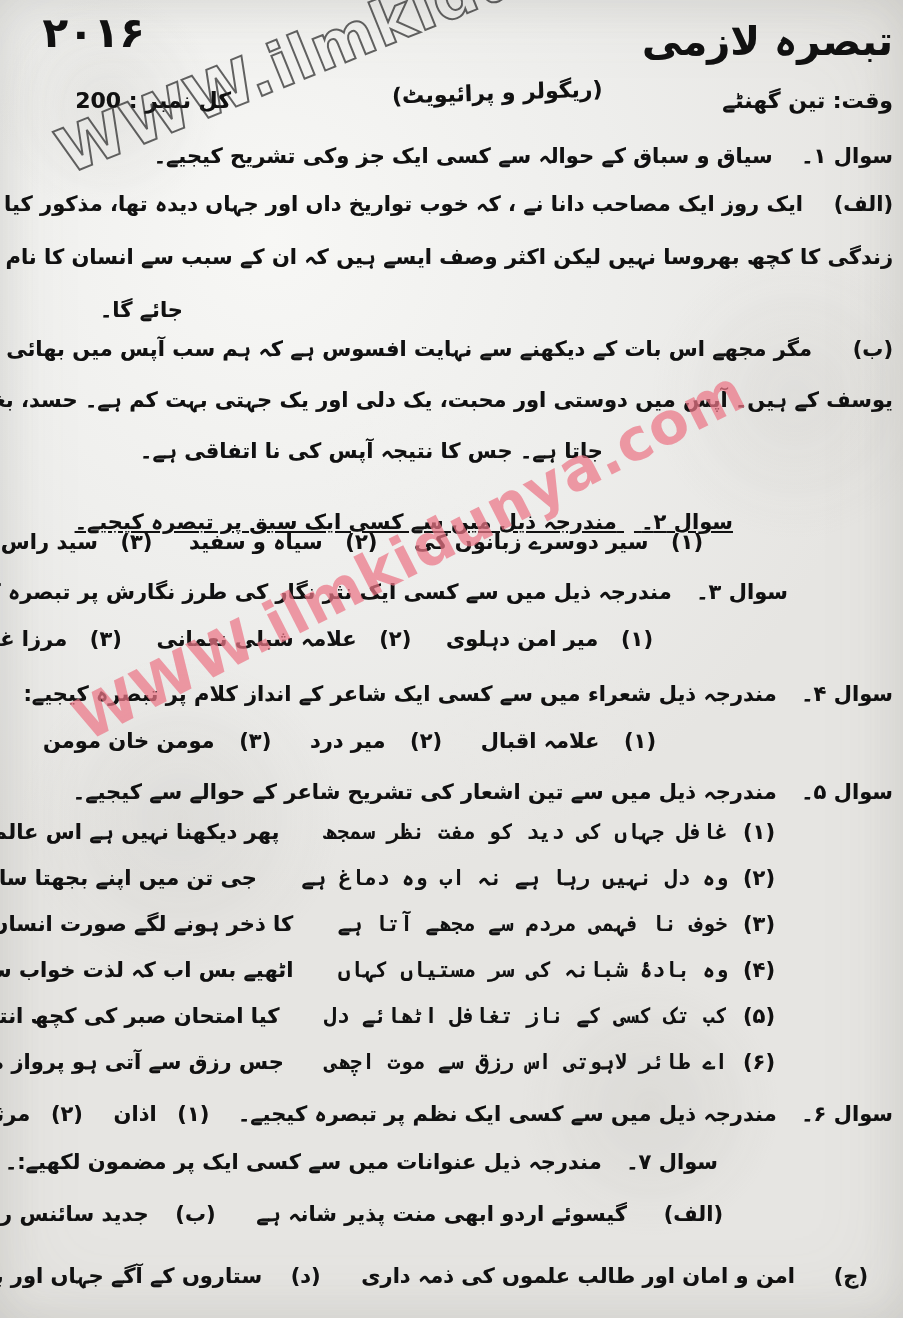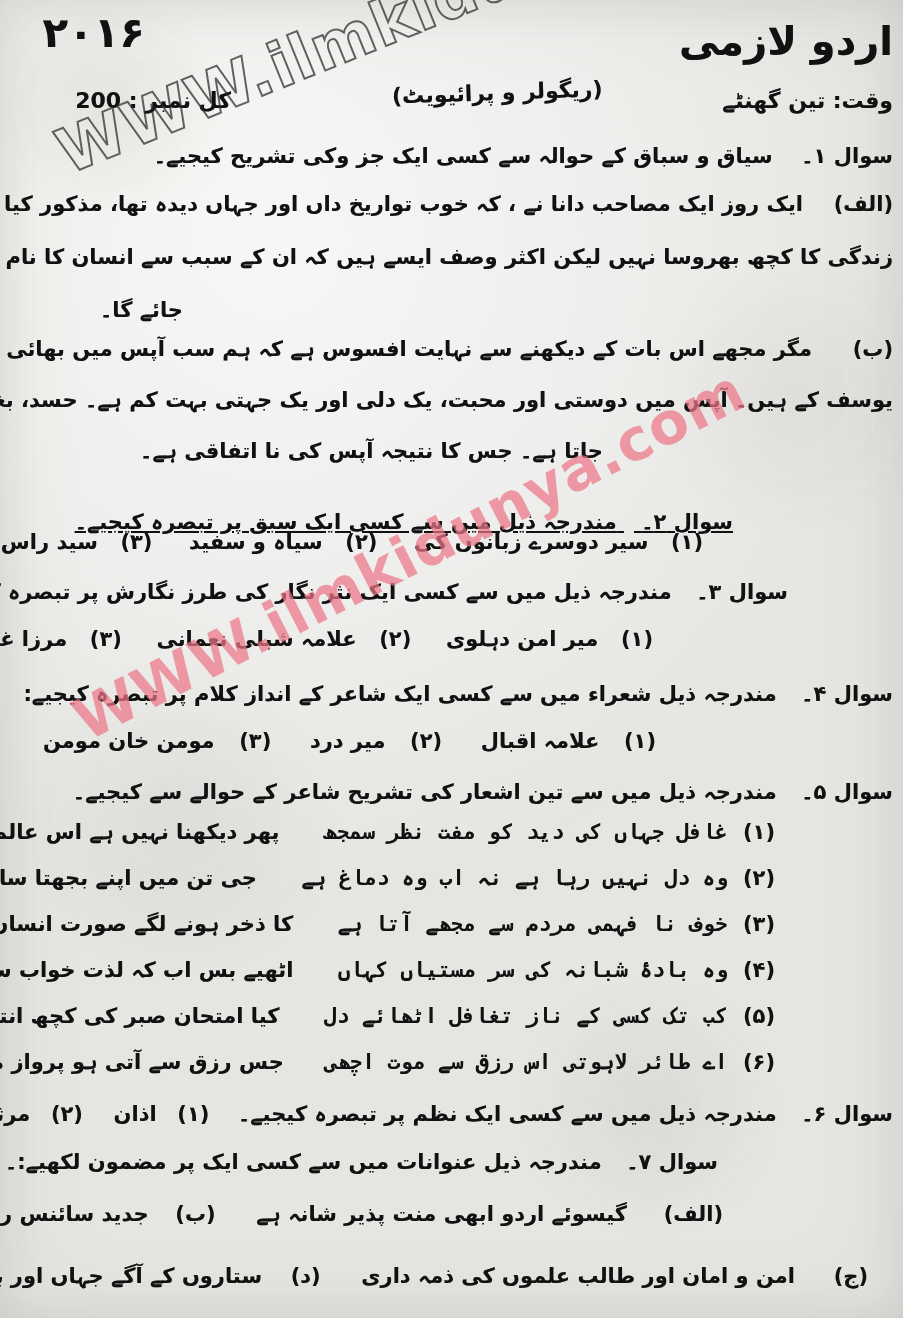--- a/index.html
+++ b/index.html
@@ -164,21 +164,21 @@
 </head>
 <body>
 
 <div class="page">
 
   <div class="paper-noise"></div>
 
   <div class="content">
 
     <div class="year urdu">۲۰۱۶</div>
-    <div class="title urdu">اردو لازمی</div>
+    <div class="title urdu">تبصرہ لازمی</div>
     <div class="subtitle urdu">(ریگولر و پرائیویٹ)</div>
     <div class="time urdu">وقت: تین گھنٹے</div>
     <div class="marks urdu">کل نمبر : 200</div>
 
     <div class="qline urdu" style="right:10px; top:142px;">
       <span>سوال ۱۔</span>
       <span style="display:inline-block;width:14px;"></span>
       <span>سیاق و سباق کے حوالہ سے کسی ایک جز وکی تشریح کیجیے۔</span>
     </div>
 

